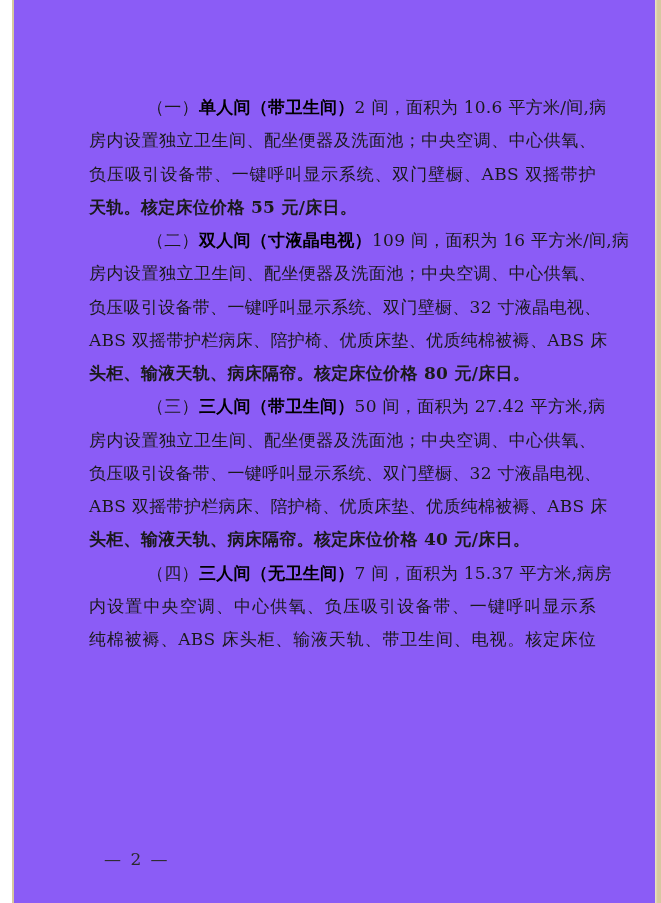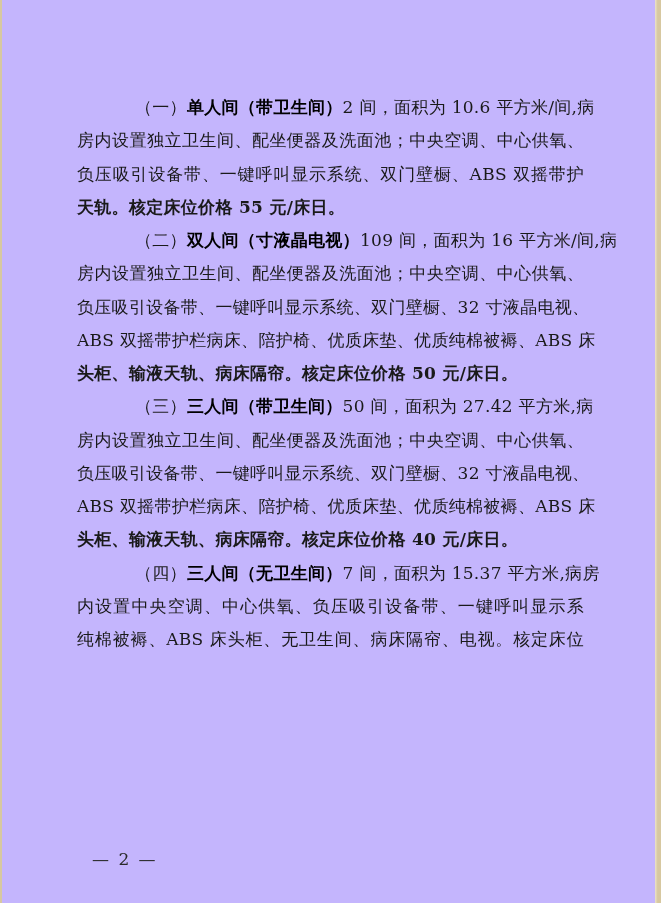--- a/index.html
+++ b/index.html
@@ -4,21 +4,21 @@
 <style>
   html, body { margin: 0; padding: 0; }
   body {
     width: 661px; height: 903px;
     background: #ffffff;
     position: relative;
     overflow: hidden;
     font-family: "DejaVu Serif", "Liberation Serif", serif;
     color: var(--text-color, #1a1a1a);
   }
-  .page { position: absolute; inset: 0; background: #c4b5fd; }
+  .page { position: absolute; inset: 0; background: #8b5cf6; margin-left: 12px; }
   .edge-left {
     position: absolute; left: 0; top: 0; width: 2px; height: 903px;
     background: var(--edge-color, #d7c8a0);
   }
   .edge-right {
     position: absolute; right: 0; top: 0; width: 6px; height: 903px;
     background: linear-gradient(to right, #ece3c8, var(--edge-color, #d7c8a0) 45%);
   }
   .doc-body {
     position: absolute; left: 77px; top: 91px; width: 507px;
@@ -53,29 +53,29 @@
         <div class="line first"><span>（一）</span><span class="b">单人间（带卫生间）</span><span>2 间，面积为 10.6 平方米/间,病</span></div>
         <div class="line">房内设置独立卫生间、配坐便器及洗面池；中央空调、中心供氧、</div>
         <div class="line">负压吸引设备带、一键呼叫显示系统、双门壁橱、ABS 双摇带护</div>
         <div class="line short">天轨。核定床位价格 55 元/床日。</div>
       </div>
       <div class="para">
         <div class="line first"><span>（二）</span><span class="b">双人间（寸液晶电视）</span><span>109 间，面积为 16 平方米/间,病</span></div>
         <div class="line">房内设置独立卫生间、配坐便器及洗面池；中央空调、中心供氧、</div>
         <div class="line">负压吸引设备带、一键呼叫显示系统、双门壁橱、32 寸液晶电视、</div>
         <div class="line">ABS 双摇带护栏病床、陪护椅、优质床垫、优质纯棉被褥、ABS 床</div>
-        <div class="line short">头柜、输液天轨、病床隔帘。核定床位价格 50 元/床日。</div>
+        <div class="line short">头柜、输液天轨、病床隔帘。核定床位价格 80 元/床日。</div>
       </div>
       <div class="para">
         <div class="line first"><span>（三）</span><span class="b">三人间（带卫生间）</span><span>50 间，面积为 27.42 平方米,病</span></div>
         <div class="line">房内设置独立卫生间、配坐便器及洗面池；中央空调、中心供氧、</div>
         <div class="line">负压吸引设备带、一键呼叫显示系统、双门壁橱、32 寸液晶电视、</div>
         <div class="line">ABS 双摇带护栏病床、陪护椅、优质床垫、优质纯棉被褥、ABS 床</div>
         <div class="line short">头柜、输液天轨、病床隔帘。核定床位价格 40 元/床日。</div>
       </div>
       <div class="para">
         <div class="line first"><span>（四）</span><span class="b">三人间（无卫生间）</span><span>7 间，面积为 15.37 平方米,病房</span></div>
         <div class="line">内设置中央空调、中心供氧、负压吸引设备带、一键呼叫显示系</div>
-        <div class="line">纯棉被褥、ABS 床头柜、无卫生间、病床隔帘、电视。核定床位</div>
+        <div class="line">纯棉被褥、ABS 床头柜、输液天轨、带卫生间、电视。核定床位</div>
       </div>
     </div>
   <div class="page-number">— 2 —</div>
 </div>
 
 </body></html>

